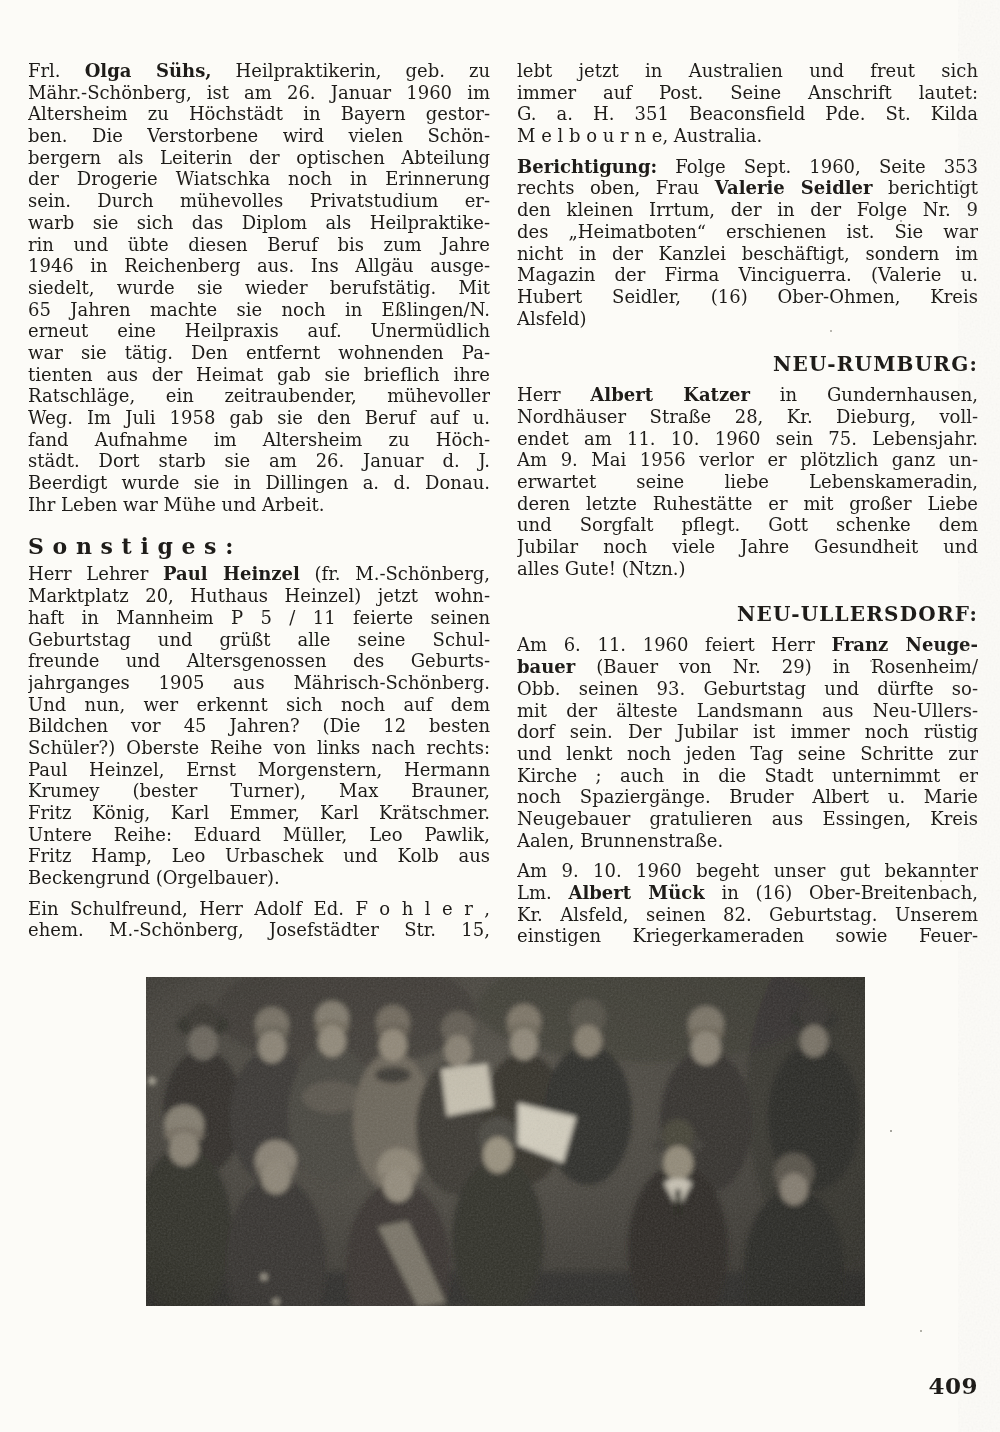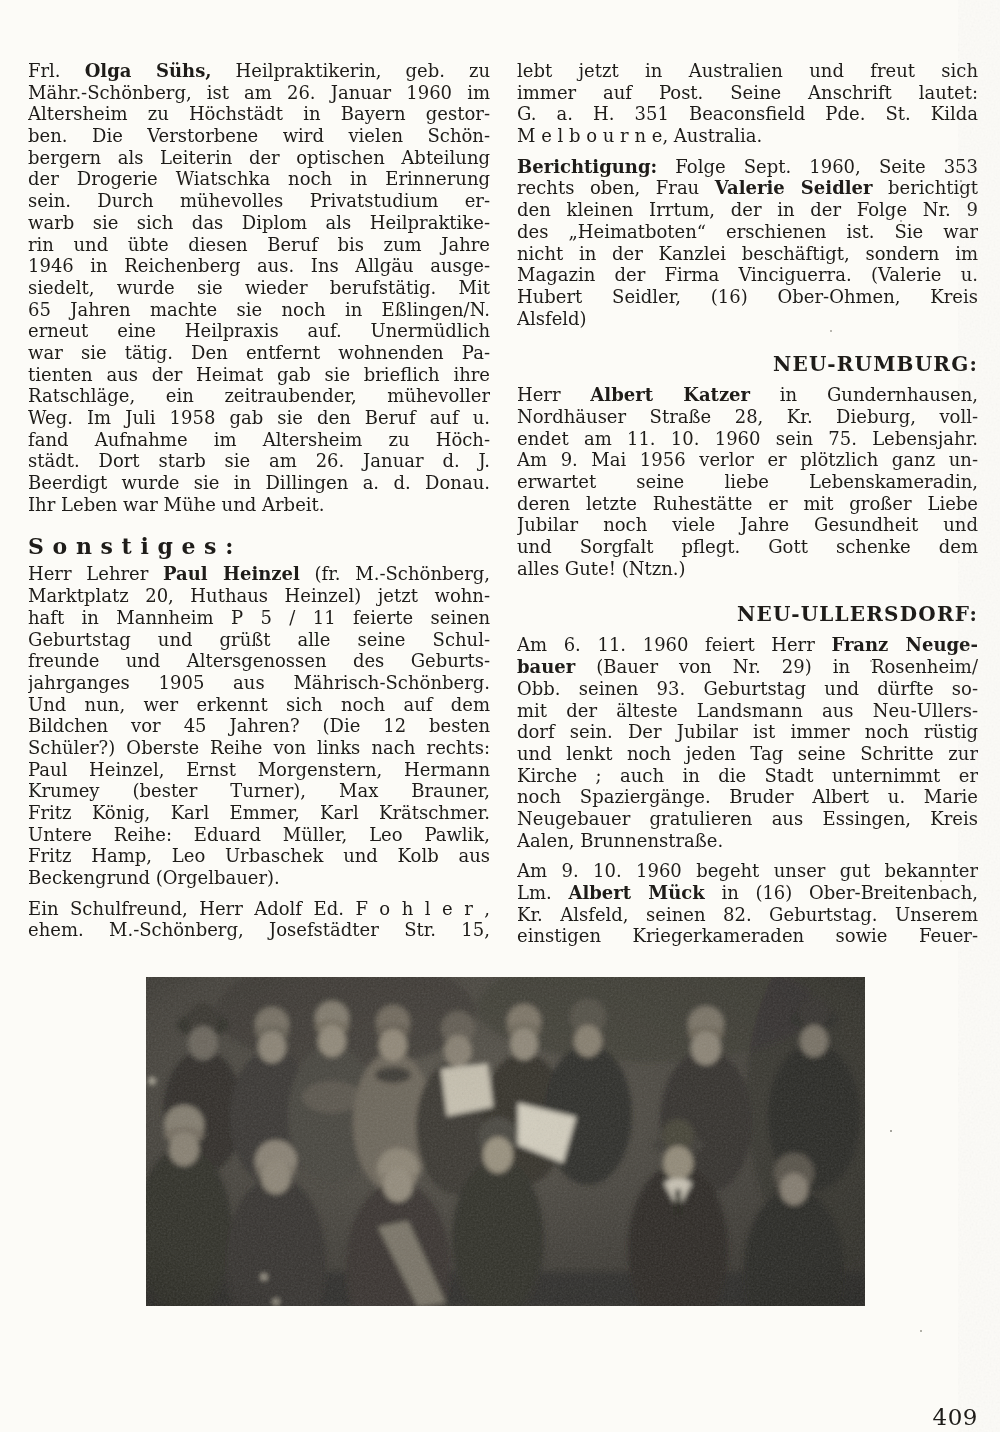--- a/index.html
+++ b/index.html
@@ -20,22 +20,22 @@
   .line b{font-weight:bold}
   .heading{
     font-weight:bold;font-size:20px;letter-spacing:1.2px;
     line-height:25px;margin:14px 0 7px 0;text-align:right;
   }
   .heading-spaced{
     font-size:22px;letter-spacing:.5px;line-height:26px;margin:9px 0 4px 0;font-weight:bold;
   }
   #photo-wrap{position:absolute;left:146px;top:977px;width:719px;height:329px}
   #page-number{
-    position:absolute;top:1404px;right:22px;
-    font-weight:normal;font-size:23px;letter-spacing:.5px;
+    position:absolute;top:1372px;right:22px;
+    font-weight:bold;font-size:23px;letter-spacing:.5px;
   }
   #edge-noise{position:absolute;top:0;right:0;width:42px;height:1432px;opacity:.08}
   .speck{position:absolute;width:2px;height:2px;background:#8a8880;border-radius:50%;
     box-shadow: -60px 40px 0 #9a988f, -130px 150px 0 #a3a198, -30px 300px 0 #8a8880,
       -90px 480px 0 #9a988f, -20px 700px 0 #a3a198, -70px 950px 0 #8a8880,
       -40px 1150px 0 #9a988f, -110px 1290px 0 #a3a198;
   }
 </style>
 </head>
 <body style="background: rgb(252, 251, 247); color: rgb(30, 28, 25);">
@@ -106,22 +106,22 @@
       <div class="line"><span>Alsfeld)</span></div>
     </div>
     <div class="heading">NEU-RUMBURG:</div>
     <div class="para">
       <div class="line j"><span>Herr </span><b>Albert Katzer</b><span> in Gundernhausen,</span></div>
       <div class="line j"><span>Nordhäuser Straße 28, Kr. Dieburg, voll-</span></div>
       <div class="line j"><span>endet am 11. 10. 1960 sein 75. Lebensjahr.</span></div>
       <div class="line j"><span>Am 9. Mai 1956 verlor er plötzlich ganz un-</span></div>
       <div class="line j"><span>erwartet seine liebe Lebenskameradin,</span></div>
       <div class="line j"><span>deren letzte Ruhestätte er mit großer Liebe</span></div>
+      <div class="line j"><span>und Sorgfalt pflegt. Gott schenke dem</span></div>
       <div class="line j"><span>Jubilar noch viele Jahre Gesundheit und</span></div>
-      <div class="line j"><span>und Sorgfalt pflegt. Gott schenke dem</span></div>
       <div class="line"><span>alles Gute! (Ntzn.)</span></div>
     </div>
     <div class="heading">NEU-ULLERSDORF:</div>
     <div class="para">
       <div class="line j"><span>Am 6. 11. 1960 feiert Herr </span><b>Franz Neuge-</b></div>
       <div class="line j"><b>bauer</b><span> (Bauer von Nr. 29) in Rosenheim/</span></div>
       <div class="line j"><span>Obb. seinen 93. Geburtstag und dürfte so-</span></div>
       <div class="line j"><span>mit der älteste Landsmann aus Neu-Ullers-</span></div>
       <div class="line j"><span>dorf sein. Der Jubilar ist immer noch rüstig</span></div>
       <div class="line j"><span>und lenkt noch jeden Tag seine Schritte zur</span></div>

